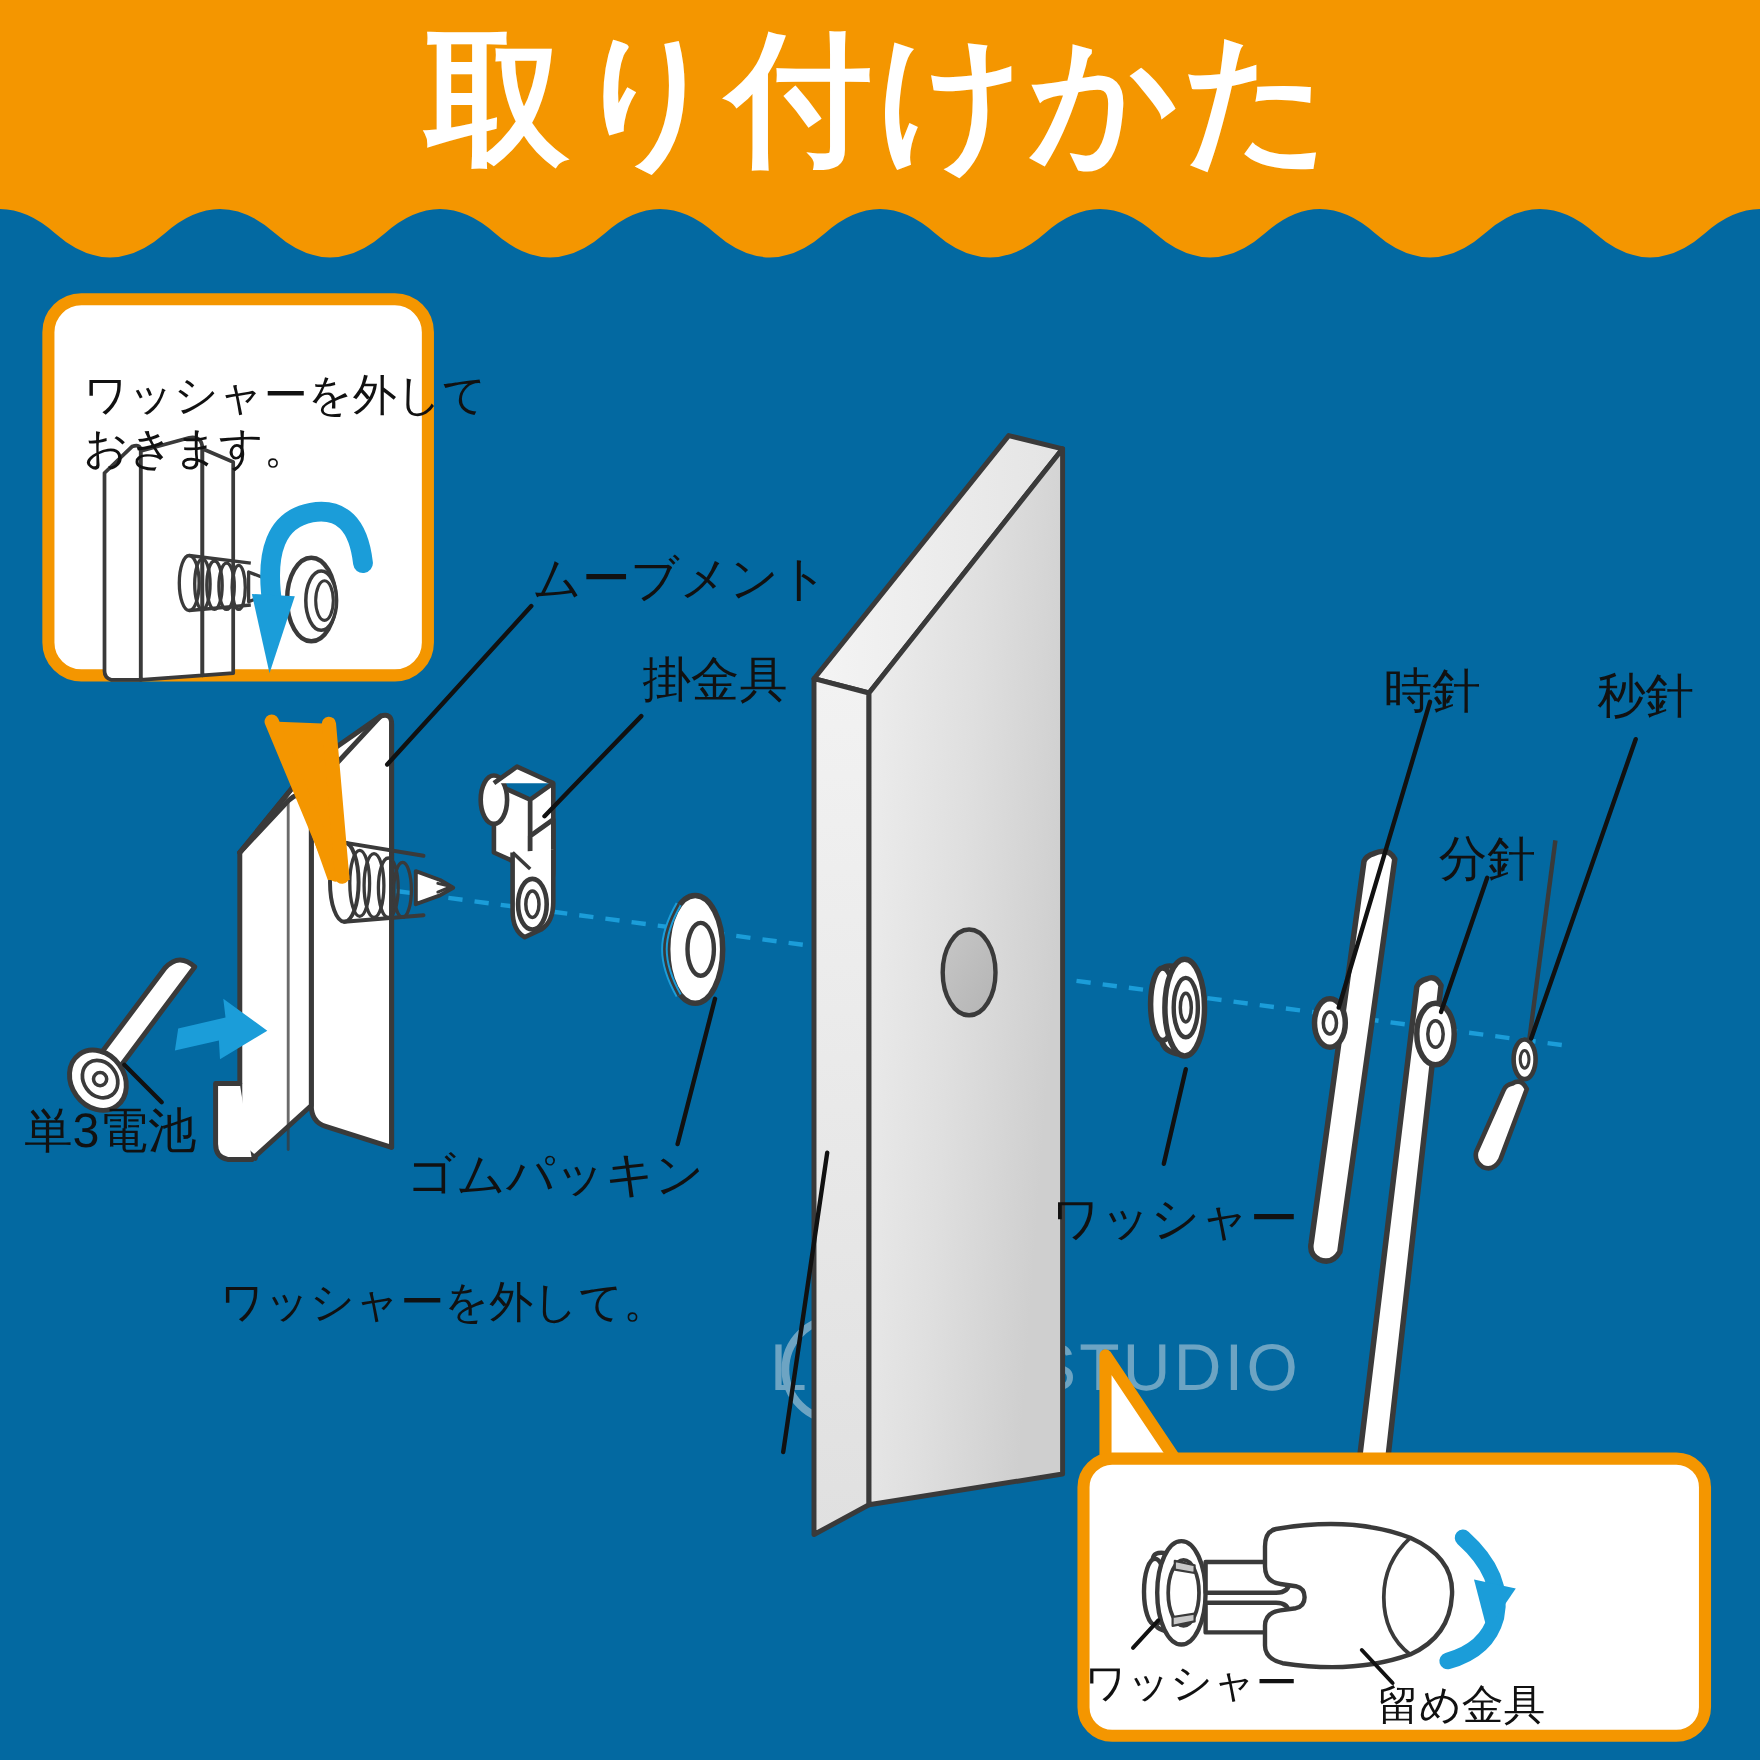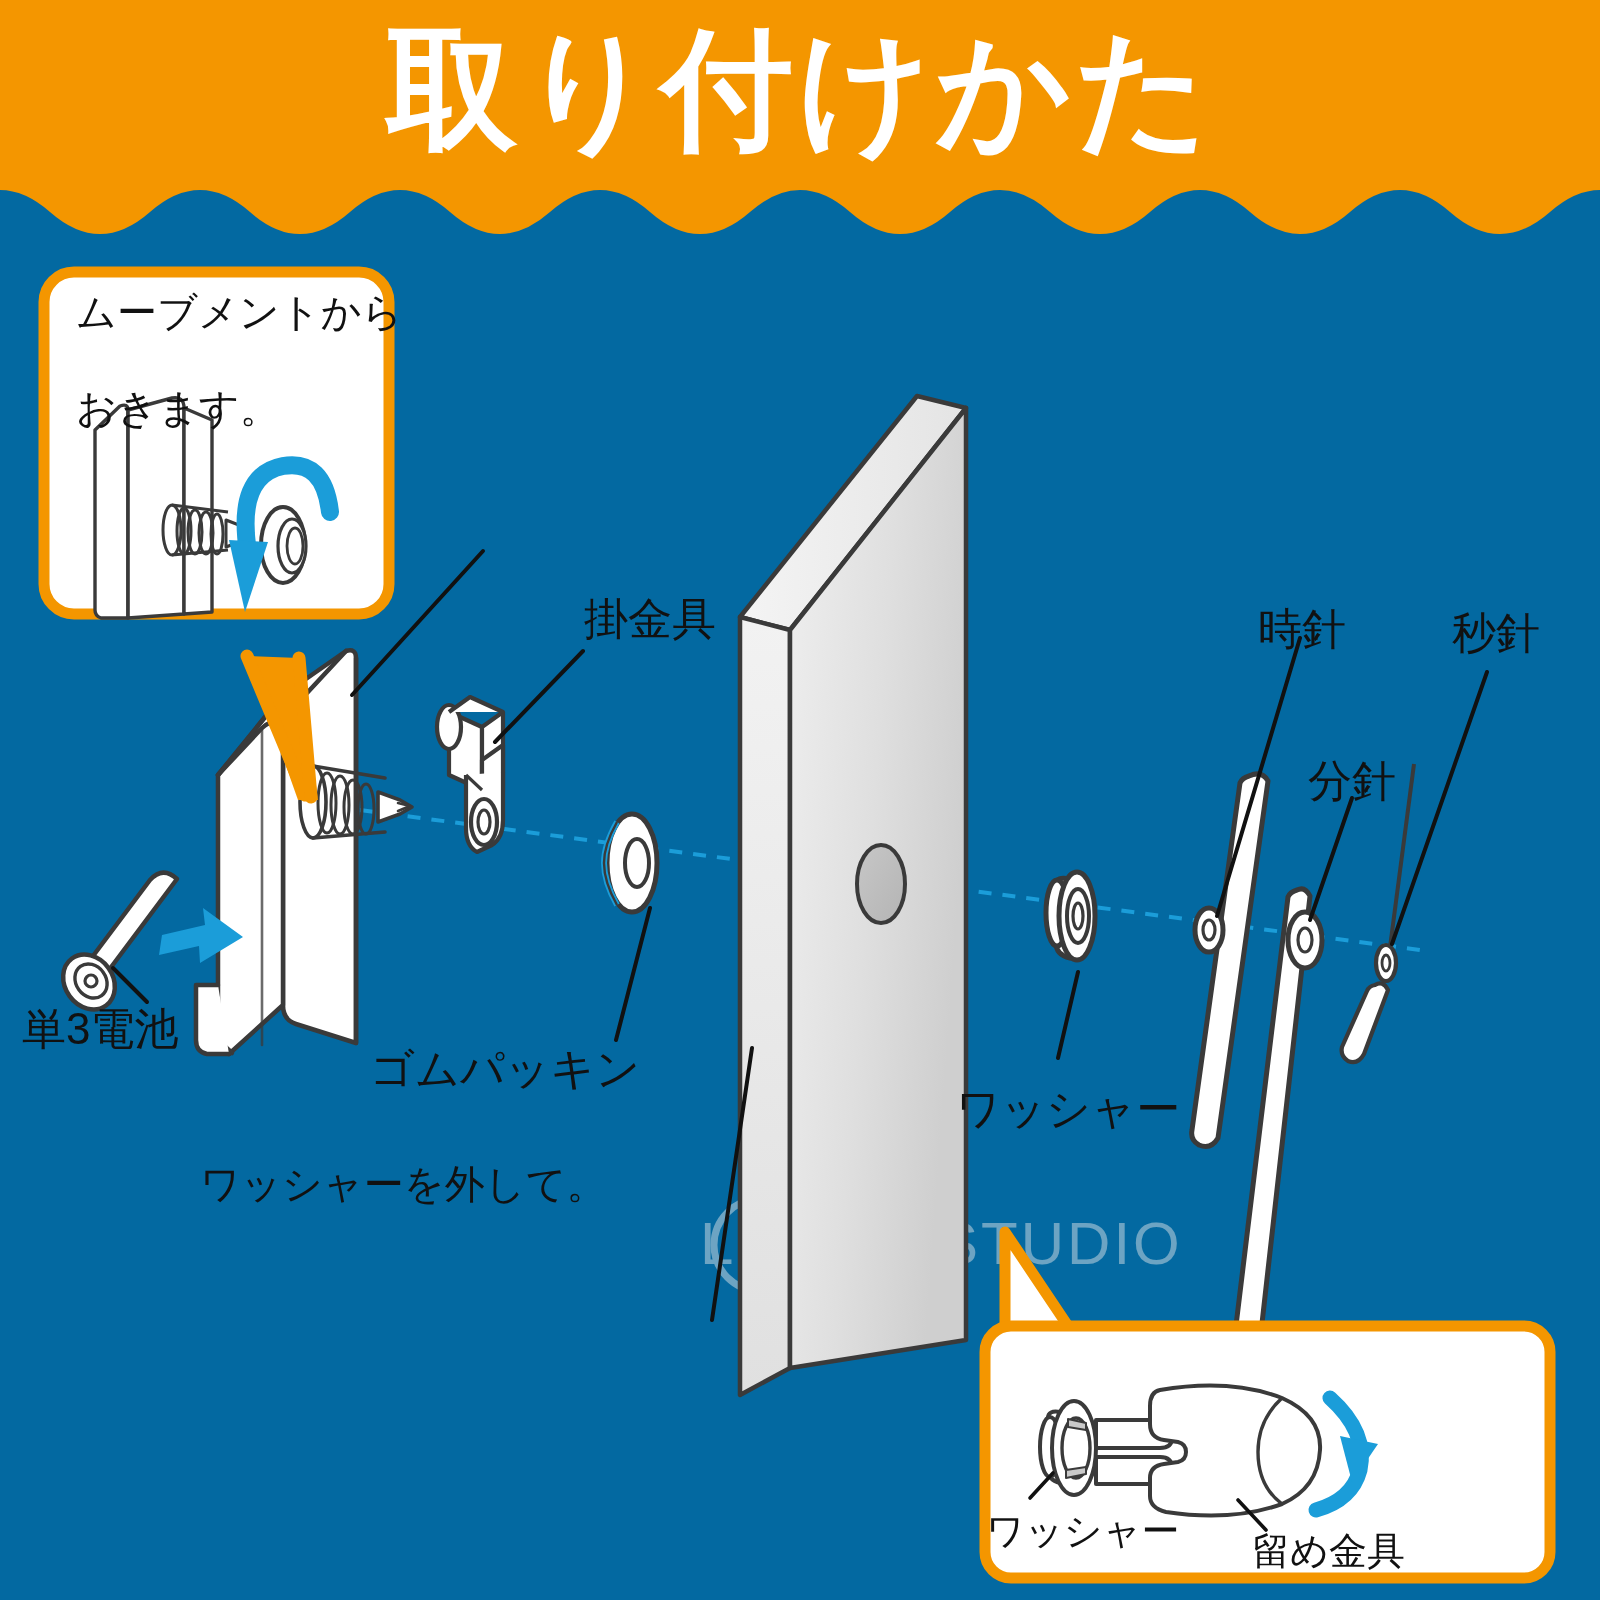--- a/index.html
+++ b/index.html
@@ -282,23 +282,24 @@
       <path d="M1330,1398 Q1368,1432 1360,1470 Q1352,1500 1316,1510" fill="none" stroke="#1B9DD9" stroke-width="15" stroke-linecap="round"></path>
       <path d="M1340,1436 L1378,1444 L1352,1482 Z" fill="#1B9DD9"></path>
     </g>
 
     <g stroke="#111111" stroke-width="3.6" fill="none" stroke-linecap="round">
       <line x1="1030" y1="1498" x2="1053" y2="1473"></line>
       <line x1="1266" y1="1530" x2="1238" y2="1500"></line>
     </g>
   </svg>
 
-  <div class="txt callout-body" style="left:76px; top:288px;">ムーブメントから</div>
+  <div class="txt callout-body" style="left:76px; top:336px;">ワッシャーを外して</div>
   <div class="txt callout-body" style="left:76px; top:384px;">おきます。</div>
 
+  <div class="txt part-label" style="left:484px; top:500px;">ムーブメント</div>
 
   <div class="txt part-label" style="left:584px; top:592px;">掛金具</div>
 
   <div class="txt part-label" style="left:22px; top:1002px;">単3電池</div>
 
   <div class="txt part-label" style="left:370px; top:1042px;">ゴムパッキン</div>
 
   <div class="txt part-label" style="left:956px; top:1082px;">ワッシャー</div>
 
   <div class="txt part-label" style="left:1258px; top:570px;margin-top:32px;">時針</div>

